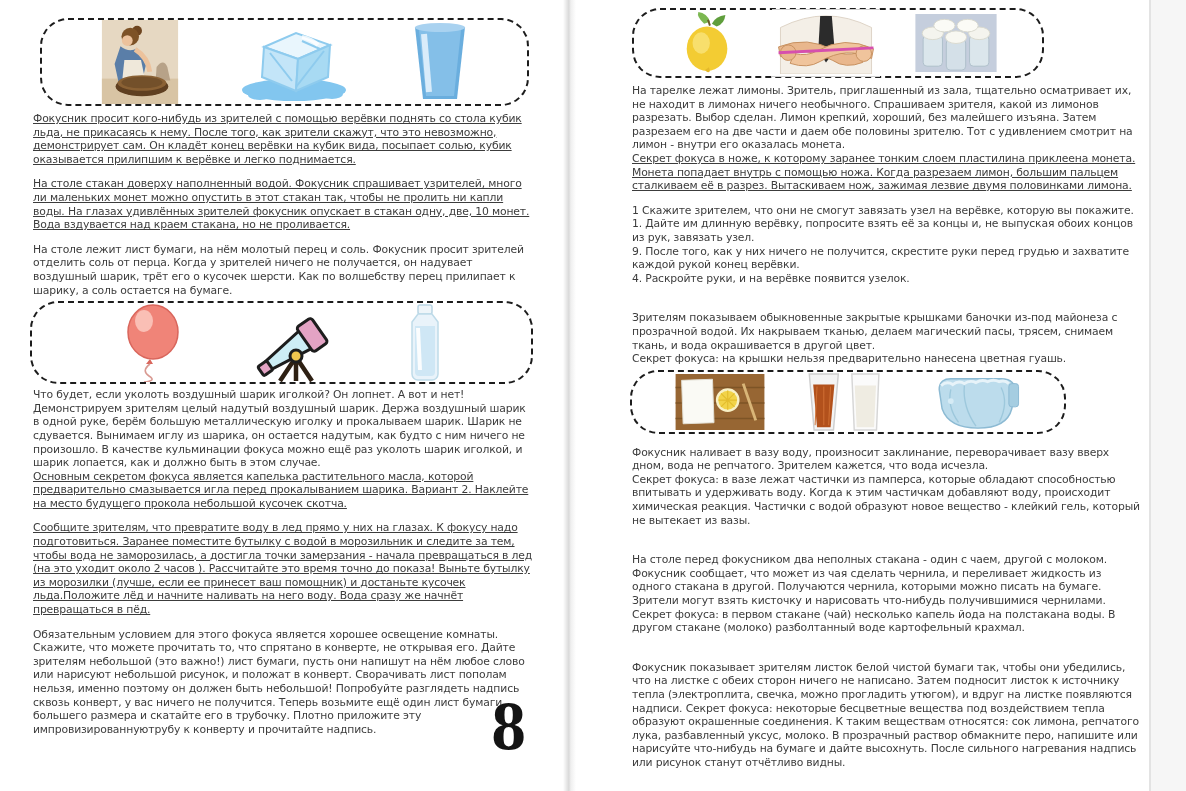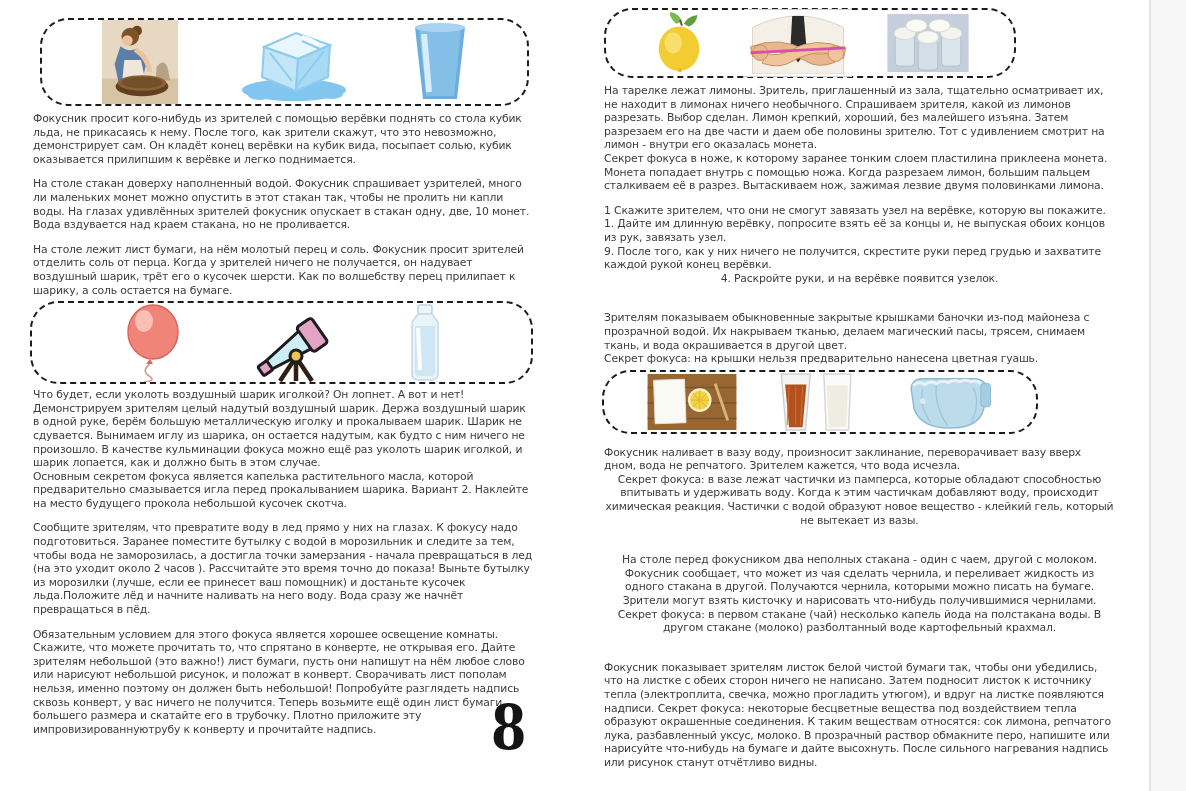--- a/index.html
+++ b/index.html
@@ -2,34 +2,34 @@
 <html><head>
 <meta charset="utf-8">
 <style>
   * { margin:0; padding:0; box-sizing:border-box; }
   html,body { width:1186px; height:791px; background:#ffffff; overflow:hidden;
               font-family:"DejaVu Sans","Liberation Sans",sans-serif; }
   .spread { position:relative; width:1186px; height:791px; background:#fff; }
 
   .page { position:absolute; top:0; height:791px; background:#fff; }
   .page-left  { left:0;   width:566px; }
-  .page-right { left:548px; width:572px; }
+  .page-right { left:576px; width:572px; }
   .gutter { position:absolute; top:0; left:563px; width:13px; height:791px;
             background:linear-gradient(90deg,#ffffff 0%,#d9d9d9 45%,#efefef 60%,#ffffff 100%); }
   .right-edge { position:absolute; top:0; left:1149px; width:37px; height:791px;
                 background:#f6f6f6; border-left:2px solid #e3e3e3; }
 
   .inner-l { padding:18px 33px 0 33px; }
   .inner-r { padding:8px 5px 0 56px; }
 
   .para { font-size:10.8px; line-height:13.6px; color:#3c3c3c; letter-spacing:-0.15px;
           text-align:left; width:100%; }
   .gap-sm { margin-bottom:4px; }
-  .gap-md { margin-bottom:11px; }
-  .gap-lg { margin-bottom:26px;text-align:center; }
+  .gap-md { margin-bottom:11px;text-decoration:underline; }
+  .gap-lg { margin-bottom:26px; }
 
   .imgbox { border:2px dashed #1c1c1c; border-radius:28px; display:flex;
             align-items:center; justify-content:space-around; overflow:visible; }
   .box-l1 { height:88px; margin:0 4px 6px 7px; padding:0 30px; }
   .box-l2 { height:83px; margin:0 0 4px -3px; padding:0 55px; }
   .box-r1 { height:70px; width:412px; margin:0 0 6px 0; padding:0 28px; }
   .box-r2 { height:64px; width:436px; margin:2px 0 12px -2px; padding:0 24px; }
 
   .pagenum { position:absolute; font-family:"DejaVu Serif","Liberation Serif",serif;
              font-weight:bold; color:#141414; line-height:1; }

